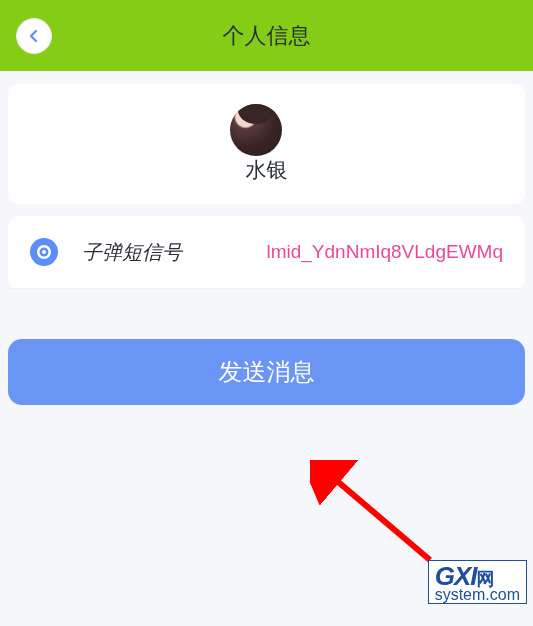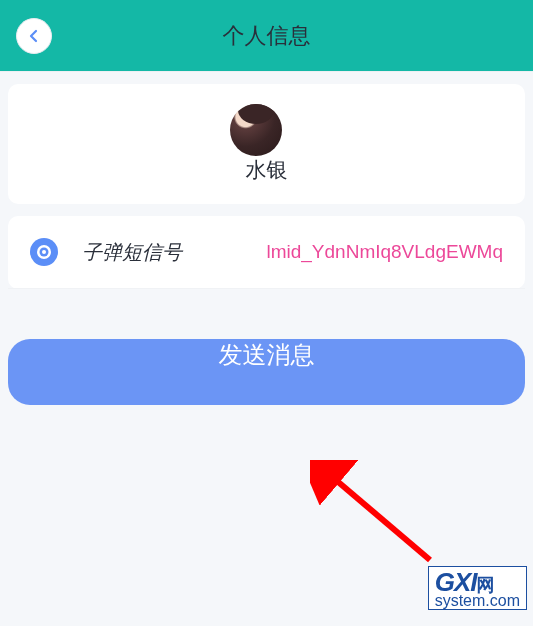--- a/index.html
+++ b/index.html
@@ -10,21 +10,21 @@
     body {
       width: 533px;
       height: 626px;
       background: #f5f7fa;
       font-family: -apple-system, BlinkMacSystemFont, "PingFang SC", "Helvetica Neue", sans-serif;
       position: relative;
       overflow: hidden;
     }
     .header {
       height: 72px;
-      background: #14b8a6;
+      background: #84cc16;
       display: flex;
       align-items: center;
       position: relative;
       border-bottom: 1px solid #eef0f3;
     }
     .back-btn {
       position: absolute;
       left: 16px;
       top: 50%;
       transform: translateY(-50%);
@@ -126,36 +126,37 @@
       height: 20px;
       background: #ff0000;
     }
     .send-btn {
       margin: 50px 8px 0 8px;
       background: #6b95f5;
       color: #fff;
       border: none;
       width: calc(100% - 16px);
       height: 66px;
-      border-radius: 22px;
+      border-radius: 14px;
       font-size: 24px;
       cursor: pointer;
       display: flex;
+      align-items: center;
       justify-content: center;
     }
     .arrow-annotation {
       position: absolute;
       left: 310px;
       top: 460px;
       pointer-events: none;
     }
     .watermark {
       position: absolute;
       right: 6px;
-      bottom: 16px;
+      bottom: 22px;
       border: 1px solid #1c4fa0;
       background: #fff;
       padding: 2px 6px 0 6px;
       font-family: Arial, sans-serif;
       line-height: 1;
     }
     .watermark .big {
       color: #1c4fa0;
       font-size: 26px;
       font-weight: bold;

